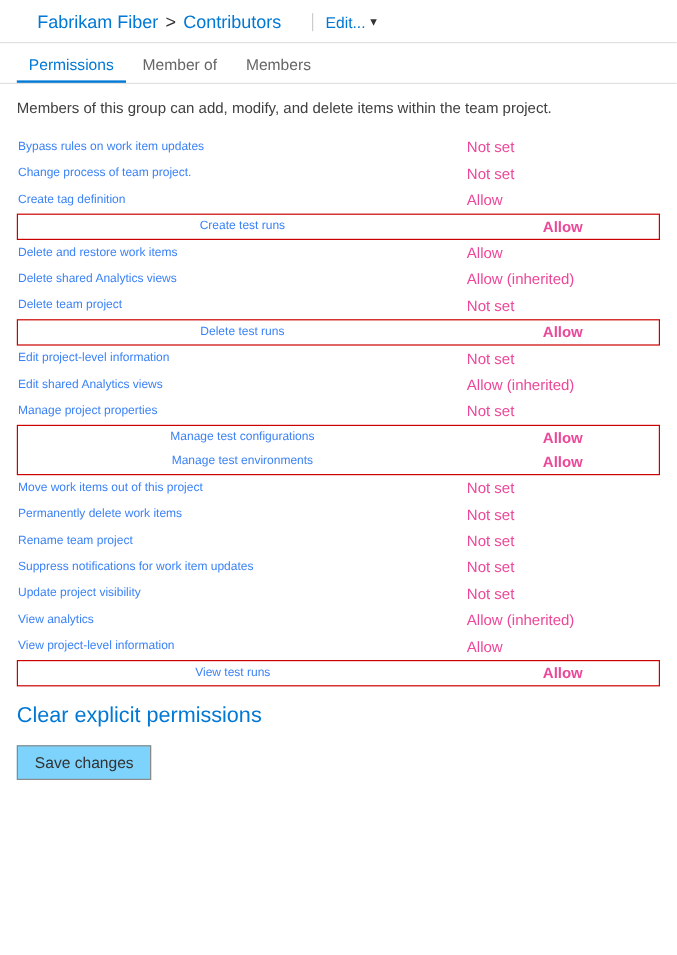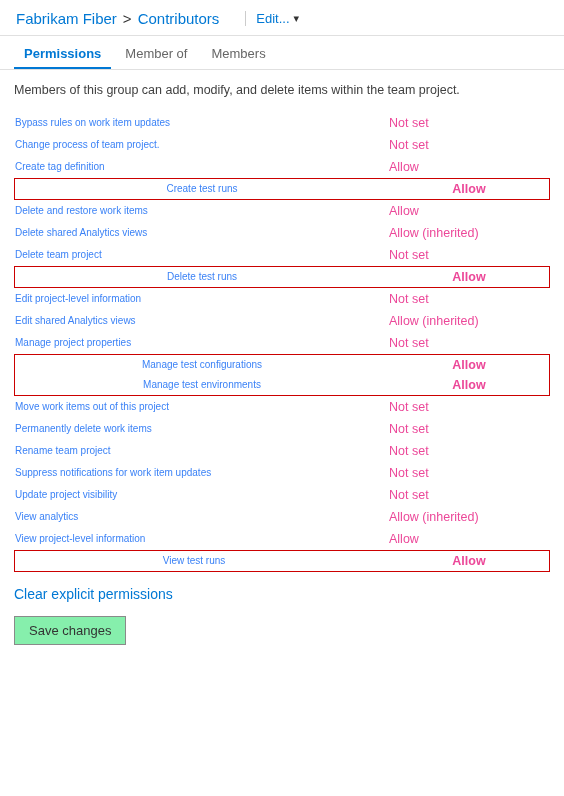--- a/index.html
+++ b/index.html
@@ -9,21 +9,21 @@
       background: #fff;
       color: #333;
       width: 564px;
       min-height: 796px;
     }
 
     
     .header {
       display: flex;
       align-items: center;
-      padding: 10px 14px 8px 16px;
+      padding: 10px 14px 8px 31px;
       border-bottom: 1px solid #e0e0e0;
     }
     .header-title {
       color: #0078d4;
       font-size: 15px;
       font-weight: 400;
     }
     .header-sep {
       color: #333;
       margin: 0 6px;
@@ -56,21 +56,21 @@
       padding: 8px 10px 6px 10px;
       cursor: pointer;
       font-size: 13px;
       color: #666;
       border-bottom: 2px solid transparent;
       margin-right: 4px;
     }
     .tab.active {
       color: #0078d4;
       border-bottom: 2px solid #0078d4;
-      font-weight: 700;
+      font-weight: 400;
     }
 
     
     .content {
       padding: 12px 14px;
     }
     .description {
       font-size: 12.5px;
       color: #404040;
       margin-bottom: 12px;
@@ -97,38 +97,38 @@
       font-size: 12.5px;
       color: #ec4899;
     }
     .perm-value.bold {
       font-weight: 700;
     }
 
     
     .clear-link {
       color: #0078d4;
-      font-size: 14px;
+      font-size: 18px;
       cursor: pointer;
       margin-top: 14px;
       margin-bottom: 10px;
       display: inline-block;
     }
 
     
     .btn-row {
       display: flex;
       gap: 8px;
       margin-top: 4px;
     }
     .btn {
       padding: 6px 14px;
       font-size: 13px;
       border: 1px solid #8a8a8a;
-      background: #86efac;
+      background: #7dd3fc;
       cursor: pointer;
       color: #333;
       font-family: "Segoe UI", sans-serif;
     }
   </style>
 </head>
 <body>
 
 <div class="header">
   <span class="header-title">Fabrikam Fiber</span>

